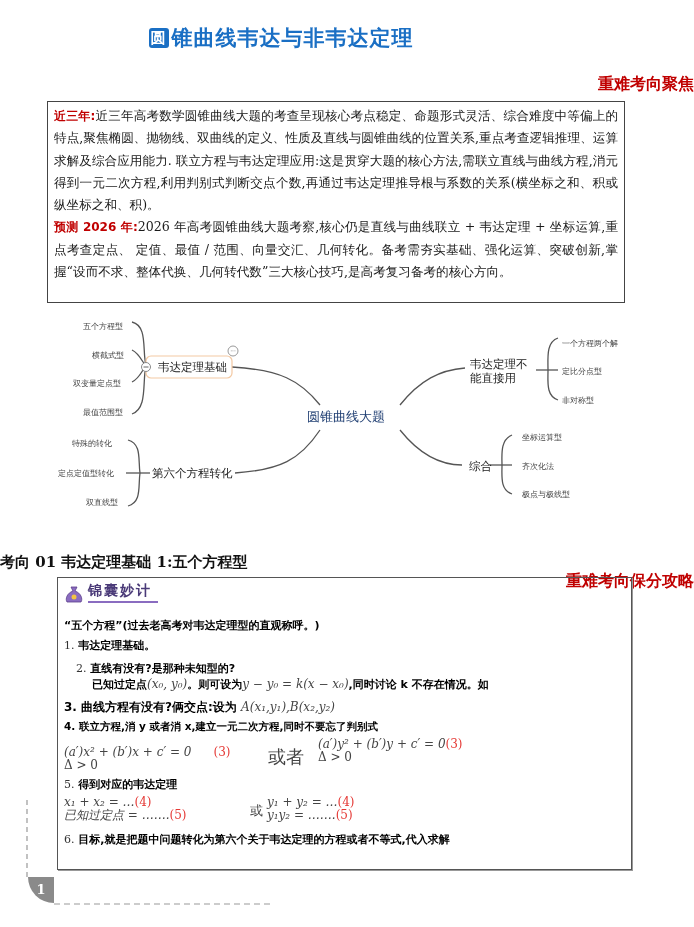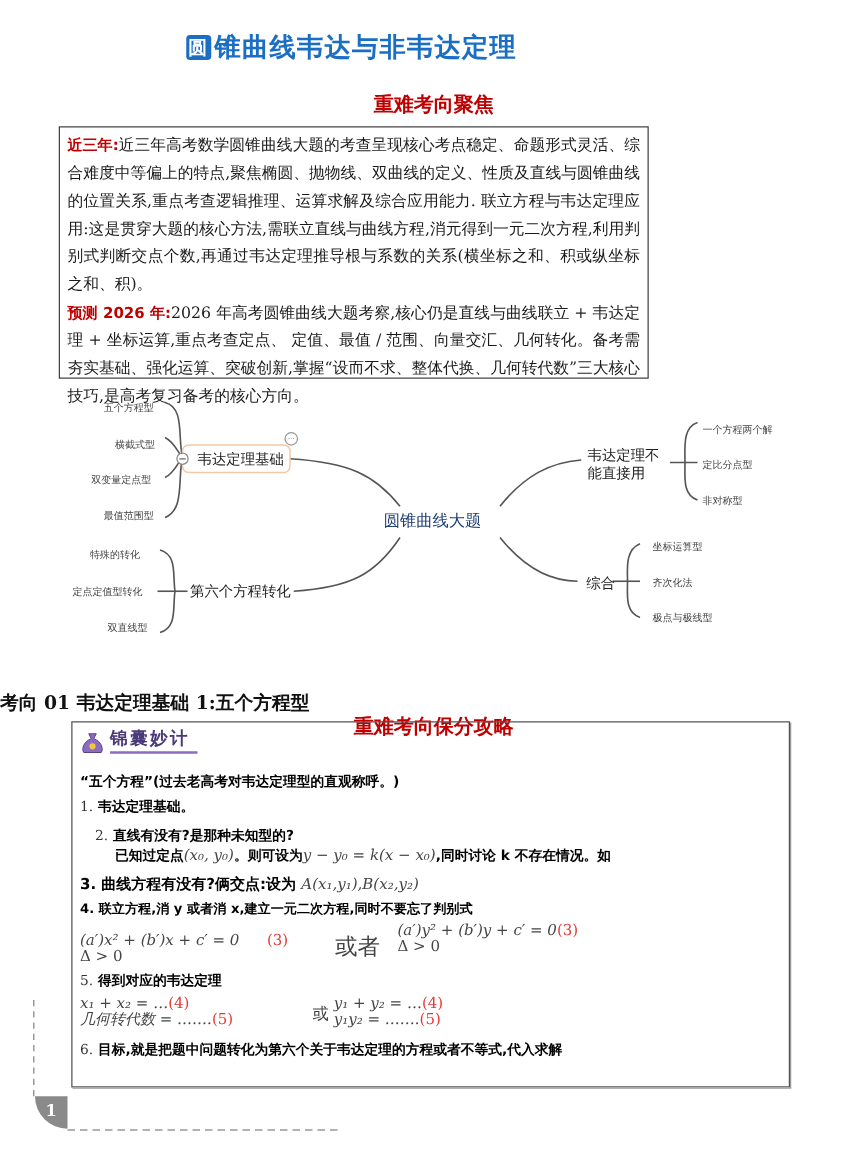--- a/index.html
+++ b/index.html
@@ -3,23 +3,23 @@
 <meta charset="utf-8">
 <style>
   html, body { margin: 0; padding: 0; background: #ffffff; }
   body { width: 694px; height: 927px; position: relative; overflow: hidden;
          font-family: "DejaVu Serif", "Liberation Serif", serif; color: #1a1a1a; }
   .abs { position: absolute; }
   .main-title { left: 0; width: 562px; top: 24px; text-align: center;
     font-family: "DejaVu Sans", sans-serif; font-weight: bold; font-size: 21px; color: #1a6fc4; letter-spacing: 1px; }
   .main-title .badge { display: inline-block; width: 20px; height: 20px; line-height: 20px;
     background: #1a6fc4; color: #fff; border-radius: 3px; font-size: 15px; margin-right: 3px; vertical-align: 2px; }
-  .sec-title { left: 0; width: 694px; text-align: center; font-weight: bold; color: #c00000;
+  .sec-title { left: 0; width: 694px; text-align: right; font-weight: bold; color: #c00000;
     font-family: "DejaVu Serif", serif; font-size: 16px; }
-  .focus-box { left: 47px; top: 101px; width: 472px; height: 202px; border: 1.5px solid #444;
+  .focus-box { left: 47px; top: 101px; width: 578px; height: 202px; border: 1.5px solid #444;
     padding: 3px 6px; box-sizing: border-box; font-size: 12.6px; line-height: 22.3px;
     font-family: "DejaVu Serif", serif; text-align: justify; }
   .focus-box .lbl { color: #c00000; font-weight: bold; font-family: "DejaVu Sans", sans-serif; font-size: 12px; }
   .mm-text { font-family: "DejaVu Sans", sans-serif; color: #333; white-space: nowrap; }
   .mm-leaf { font-size: 8px; color: #444; }
   .mm-node { font-size: 11.5px; color: #222; }
   .mm-root { font-size: 13px; color: #1f3e72; }
   .sub-title { left: 0; width: 694px; font-weight: bold; font-size: 15px; color: #111; }
   .tip-box { left: 57px; top: 577px; width: 575px; height: 293px; border: 1.5px solid #555; box-sizing: border-box;
     box-shadow: 1px 1px 0 #999; }
@@ -145,21 +145,21 @@
   <div><span class="math">(a′)y² + (b′)y + c′ = 0</span><span class="red">(3)</span></div>
   <div>Δ &gt; 0</div>
 </div>
 
 <div class="abs line" style="top:777px;">
   <span class="num">5.</span> <span>得到对应的韦达定理</span>
 </div>
 
 <div class="abs mathn" style="left:64px;top:796px;line-height:13px;">
   <div><span class="math">x₁ + x₂ = …</span><span class="red">(4)</span></div>
-  <div><span class="math">几何转代数 = …….</span><span class="red">(5)</span></div>
+  <div><span class="math">已知过定点 = …….</span><span class="red">(5)</span></div>
 </div>
 <div class="abs mathn" style="left:250px;top:802px;font-size:13px;">或</div>
 <div class="abs mathn" style="left:267px;top:796px;line-height:13px;">
   <div><span class="math">y₁ + y₂ = …</span><span class="red">(4)</span></div>
   <div><span class="math">y₁y₂ = …….</span><span class="red">(5)</span></div>
 </div>
 
 <div class="abs line" style="top:832px;">
   <span class="num">6.</span> <span>目标,就是把题中问题转化为第六个关于韦达定理的方程或者不等式,代入求解</span>
 </div>

